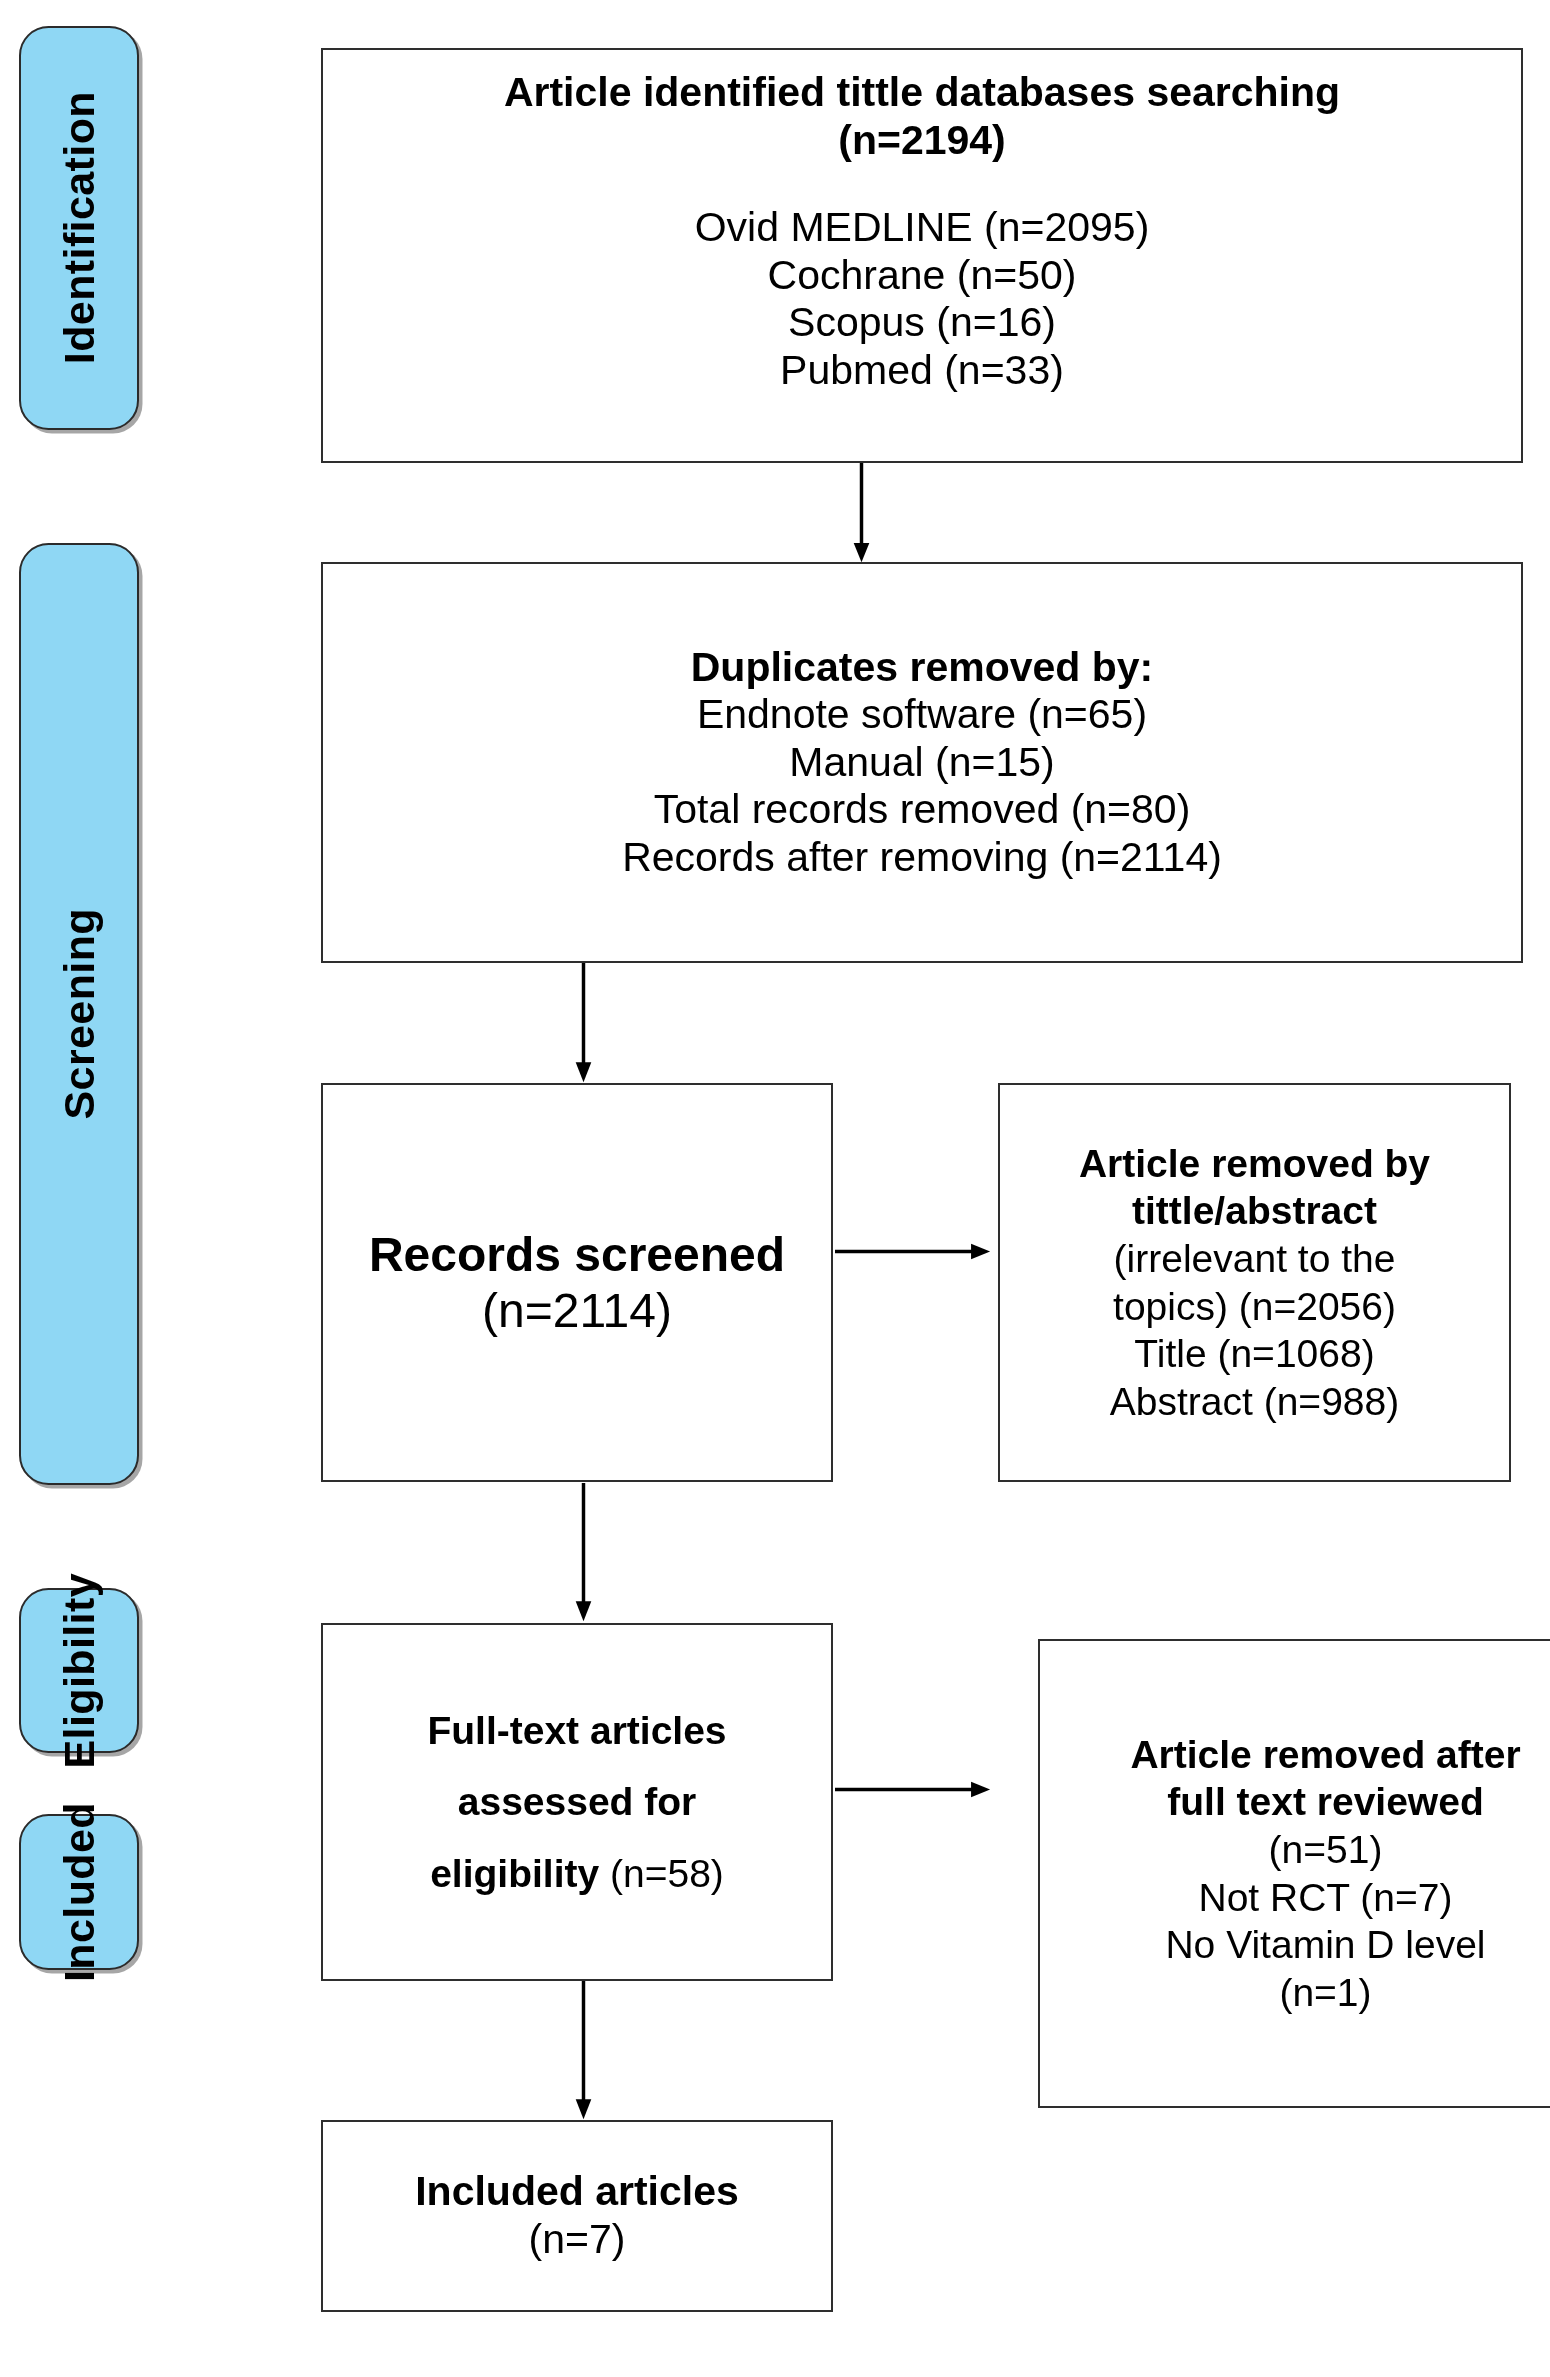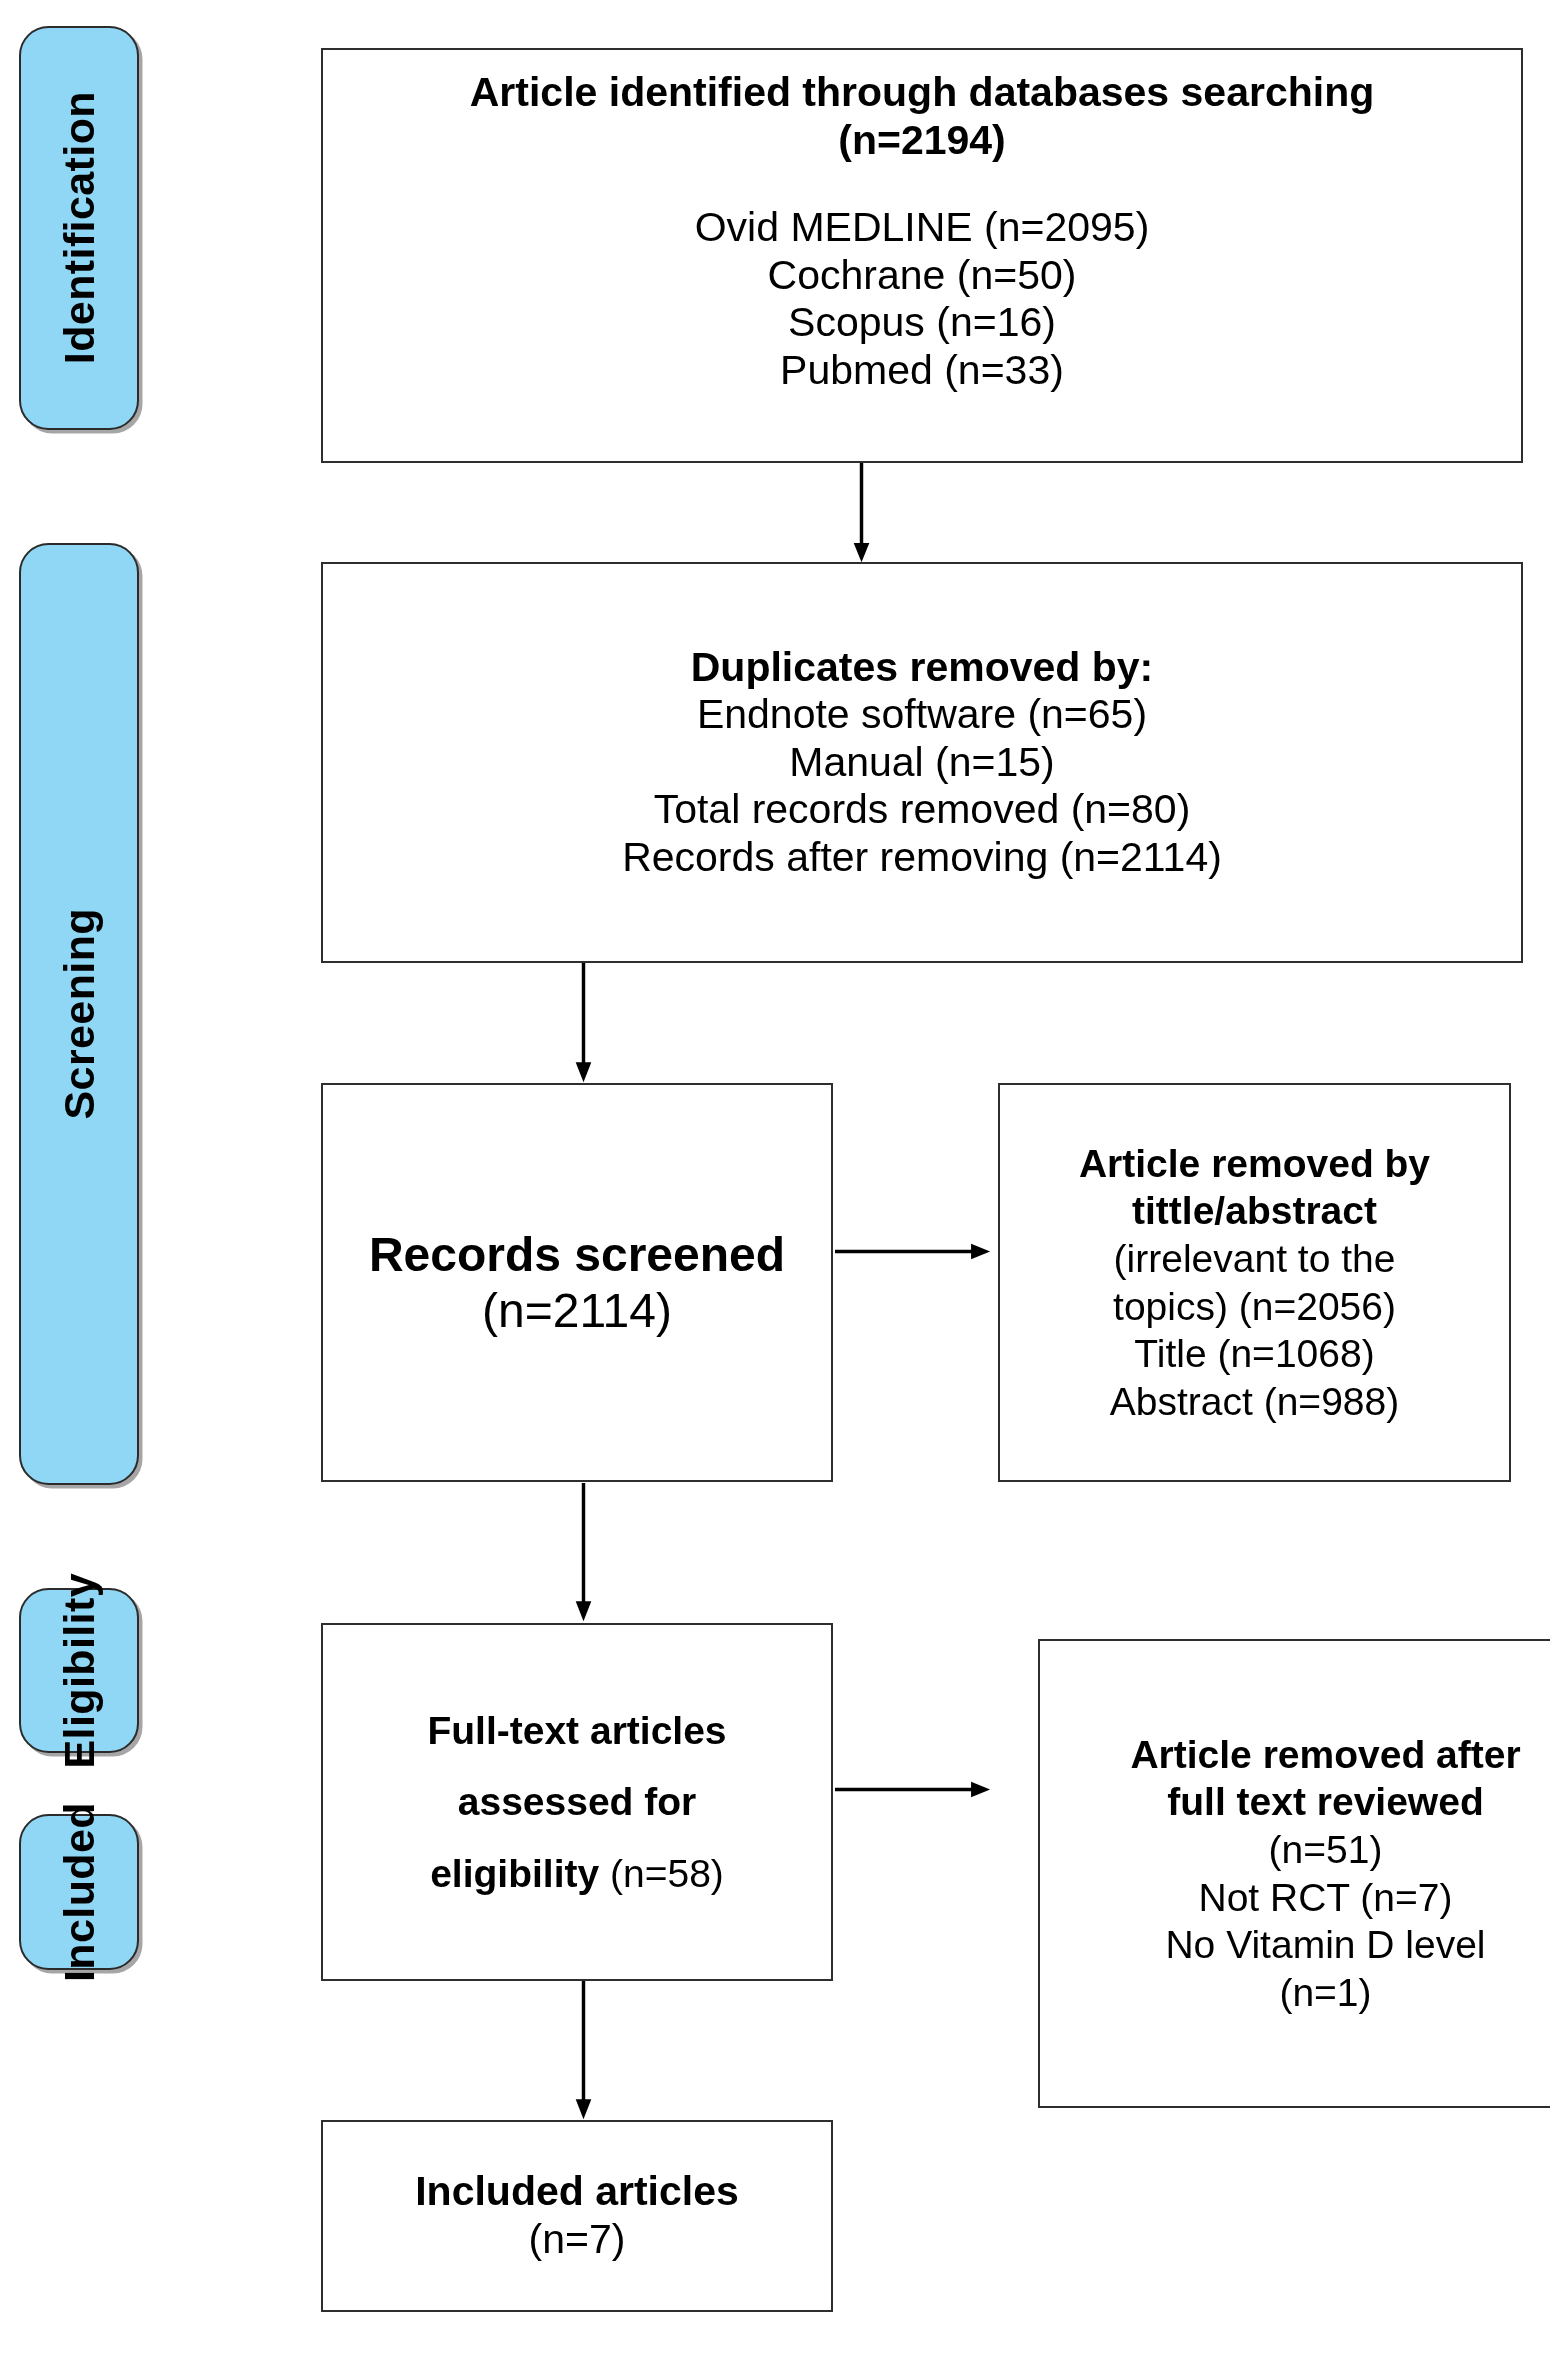--- a/index.html
+++ b/index.html
@@ -108,21 +108,21 @@
 
   <div class="stage-pill" id="pill-eligibility" style="left:19px; top:1588px; width:120px; height:165px;">
     <span class="stage-label">Eligibility</span>
   </div>
 
   <div class="stage-pill" id="pill-included" style="left:19px; top:1814px; width:120px; height:156px;">
     <span class="stage-label">Included</span>
   </div>
 
   <div class="flow-box" id="box-identification" style="left:321px; top:48px; width:1202px; height:415px; justify-content:flex-start; padding-top:19px;">
-    <div class="ttl">Article identified through databases searching</div>
+    <div class="ttl">Article identified tittle databases searching</div>
     <div class="ttl">(n=2194)</div>
     <div class="gap-lg"></div>
     <div class="ln">Ovid MEDLINE (n=2095)</div>
     <div class="ln">Cochrane (n=50)</div>
     <div class="ln">Scopus (n=16)</div>
     <div class="ln">Pubmed (n=33)</div>
   </div>
 
   <div class="conn" style="left:851px; top:463px;">
     <svg width="21" height="100" viewBox="0 0 24 115">

